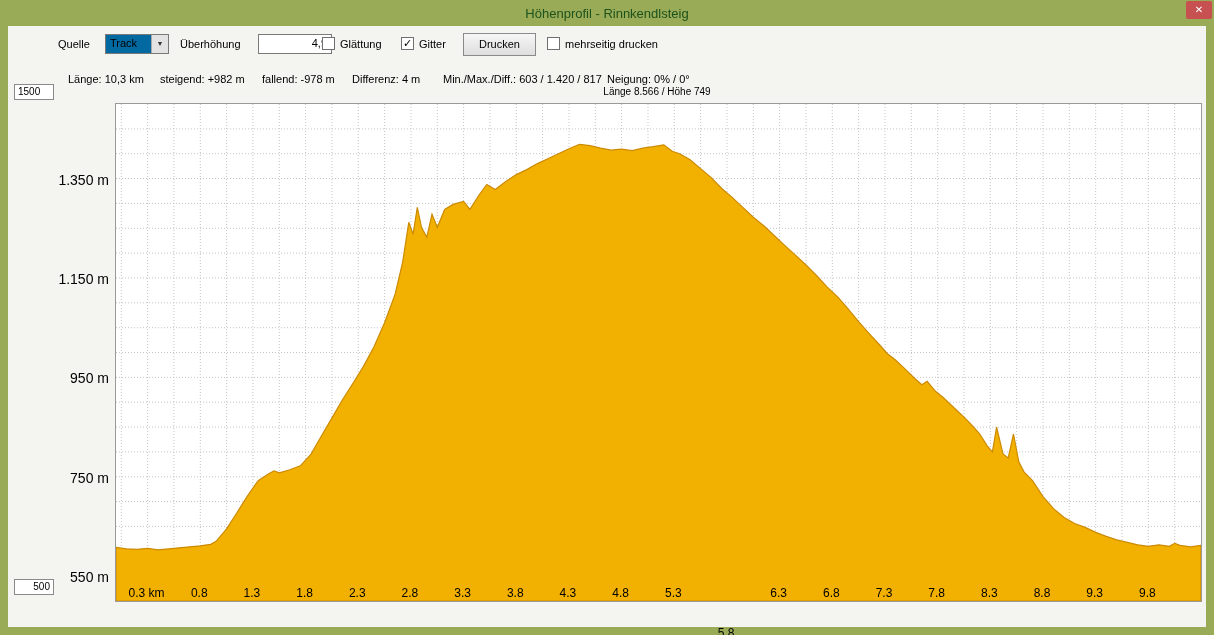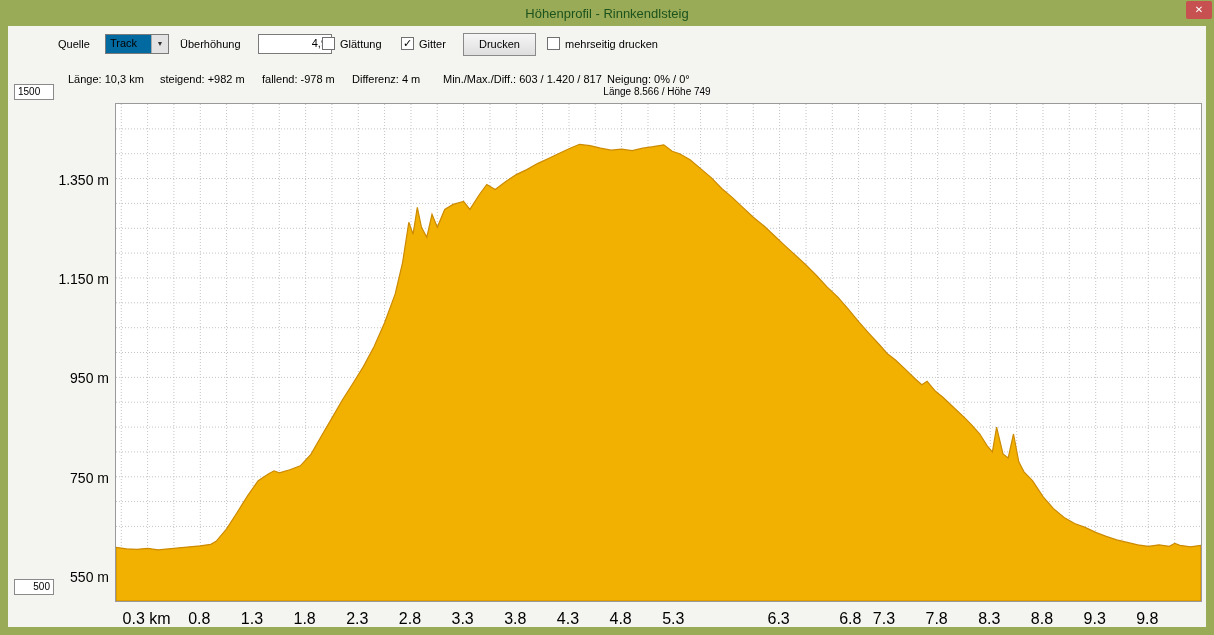--- a/index.html
+++ b/index.html
@@ -14,21 +14,21 @@
   .combo .dd{position:absolute;right:0;top:0;width:16px;height:18px;background:#e3e3e3;border-left:1px solid #aaa;text-align:center;font-size:7px;line-height:18px;color:#333;}
   .tbox{position:absolute;background:#fff;border:1px solid #7a7a7a;font-size:11px;box-sizing:border-box;}
   .tbox .val{position:absolute;right:4px;top:2px;}
   .chk{position:absolute;width:13px;height:13px;background:#fff;border:1px solid #707070;font-size:11px;line-height:11px;text-align:center;color:#000;box-sizing:border-box;}
   .btn{position:absolute;left:455px;top:7px;width:73px;height:23px;background:linear-gradient(#f6f6f6,#dedede);border:1px solid #8a8a8a;font-size:11px;text-align:center;line-height:21px;box-sizing:border-box;}
   .stat{position:absolute;top:47px;font-size:11px;color:#000;white-space:nowrap;}
   .axisbox{position:absolute;left:6px;width:40px;height:16px;background:#fff;border:1px solid #8a8a8a;font-size:10px;line-height:14px;box-sizing:border-box;padding:0 3px;}
   .plot{position:absolute;left:107px;top:77px;width:1085px;height:497px;background:#fff;border:1px solid #9a9a9a;box-sizing:content-box;}
   .chart-title{position:absolute;left:649px;top:60px;transform:translateX(-50%);font-size:10px;color:#000;white-space:nowrap;}
   .ylab{position:absolute;right:1097px;font-size:14px;color:#000;white-space:nowrap;}
-  .xlab{position:absolute;top:584px;transform:translateX(-50%);font-size:16px;color:#000;white-space:nowrap;text-align:center;}
+  .xlab{position:absolute;top:560px;transform:translateX(-50%);font-size:12px;color:#000;white-space:nowrap;text-align:center;}
 </style>
 </head>
 <body>
 
 <div class="window">
   <div class="titlebar">
     <span>Höhenprofil - Rinnkendlsteig</span>
   </div>
   <div class="close-btn">
     <span>✕</span>
@@ -145,21 +145,21 @@
         <span class="xlab" style="left: 296.612px;">1.8</span>
         <span class="xlab" style="left: 349.282px;">2.3</span>
         <span class="xlab" style="left: 401.951px;">2.8</span>
         <span class="xlab" style="left: 454.621px;">3.3</span>
         <span class="xlab" style="left: 507.291px;">3.8</span>
         <span class="xlab" style="left: 559.961px;">4.3</span>
         <span class="xlab" style="left: 612.631px;">4.8</span>
         <span class="xlab" style="left: 665.301px;">5.3</span>
         <span class="xlab" style="left: 717.971px; margin-top: 40px;">5.8</span>
         <span class="xlab" style="left: 770.641px;">6.3</span>
-        <span class="xlab" style="left: 823.311px; margin-left: 19px;">6.8</span>
+        <span class="xlab" style="left: 823.311px;">6.8</span>
         <span class="xlab" style="left: 875.981px;">7.3</span>
         <span class="xlab" style="left: 928.65px;">7.8</span>
         <span class="xlab" style="left: 981.32px;">8.3</span>
         <span class="xlab" style="left: 1033.99px;">8.8</span>
         <span class="xlab" style="left: 1086.66px;">9.3</span>
         <span class="xlab" style="left: 1139.33px;">9.8</span>
       </div>
 
   </div>
 </div>

